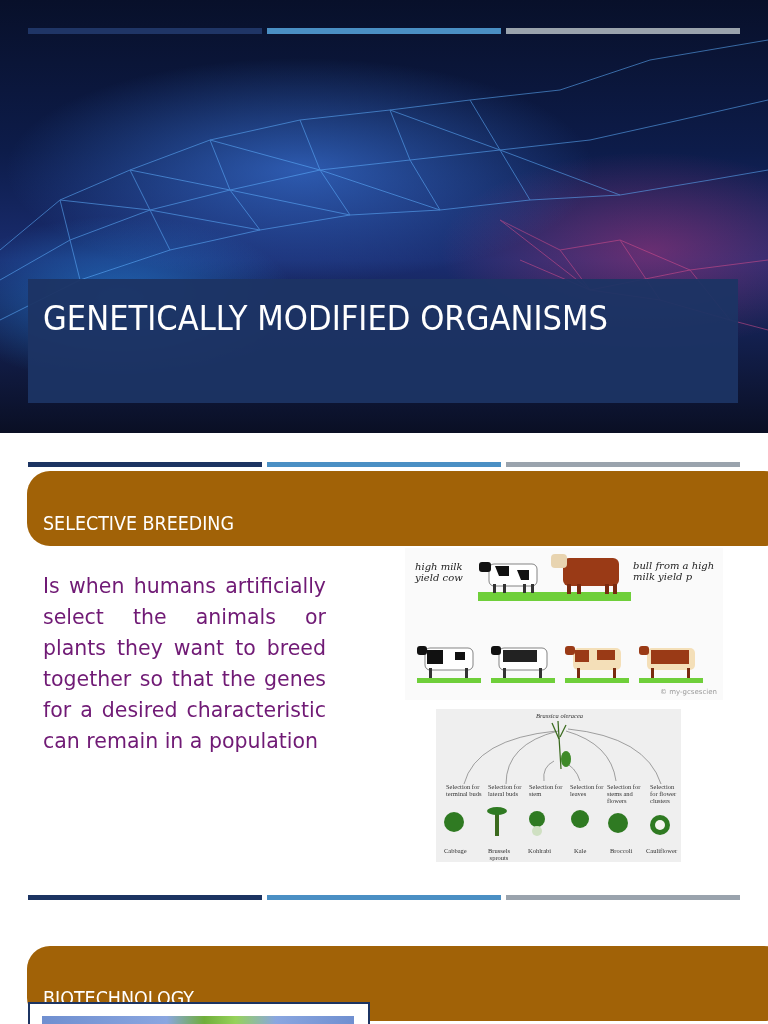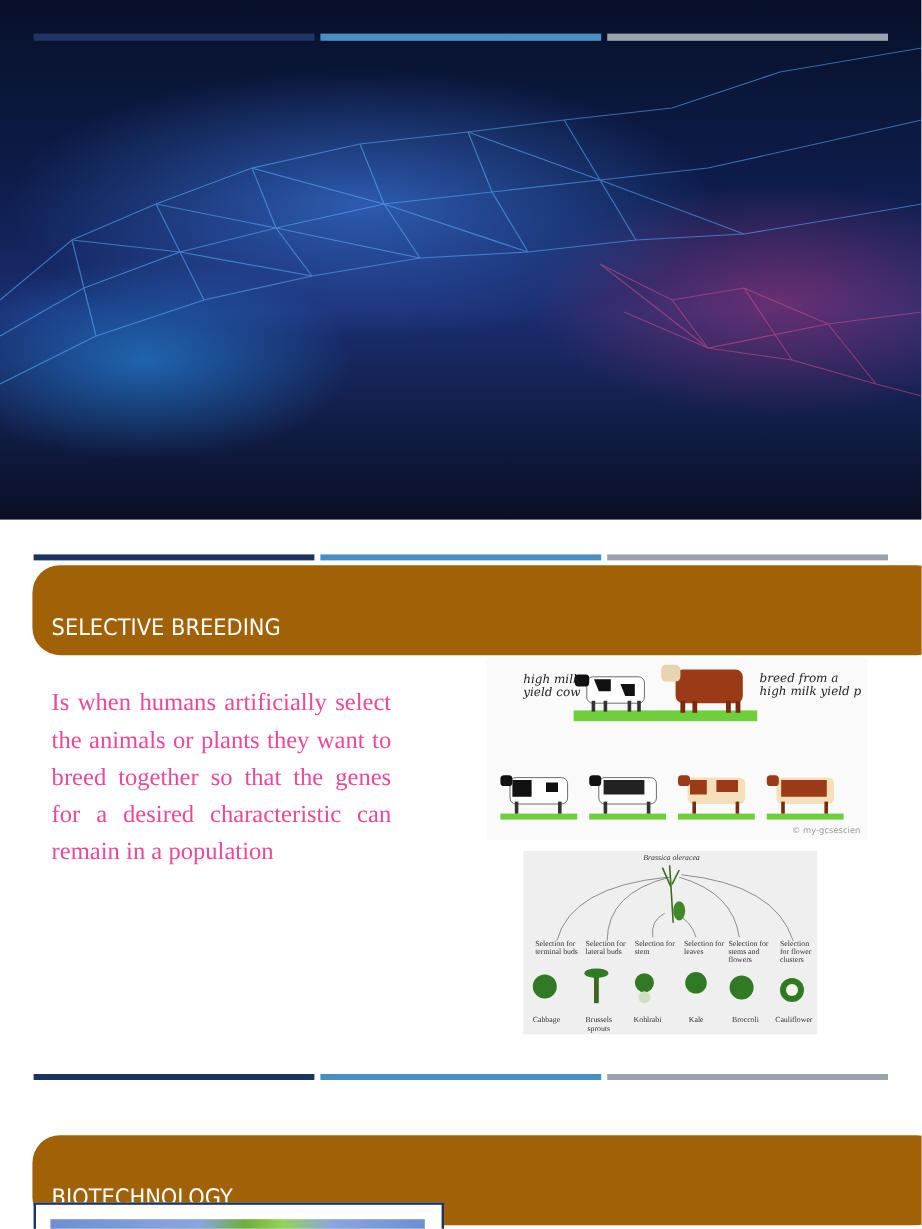--- a/index.html
+++ b/index.html
@@ -29,23 +29,22 @@
   }
   .section-header {
     position: absolute; left: 27px; width: 760px; height: 75px; background: #a16207; border-radius: 23px;
   }
   .section-header span {
     position: absolute; left: 16px; bottom: 12px; color: #fff; font-size: 19px;
     transform: scaleX(0.92); transform-origin: left; white-space: nowrap;
   }
   .body-text {
     position: absolute; left: 43px; top: 571px; width: 283px;
-    font-size: 20.5px; line-height: 31px; color: #ec4899; text-align: justify;
+    font-size: 20.5px; line-height: 31px; color: #701a75; text-align: justify;
     text-align-last: left;
-    font-family: Liberation Serif, serif;
   }
   .cow-fig {
     position: absolute; left: 405px; top: 548px; width: 318px; height: 152px;
     background: #fafafa;
   }
   .brassica-fig {
     position: absolute; left: 436px; top: 709px; width: 245px; height: 153px;
     background: #efefef;
   }
   .hand { font-family: "DejaVu Serif", serif; font-style: italic; font-size: 10px; color: #222; position: absolute; line-height: 11px; }
@@ -86,20 +85,23 @@
         <polyline points="620,240 660,300"></polyline>
         <polyline points="690,270 730,320"></polyline>
       <polyline points="500,220 590,290 690,270"></polyline>
     </g>
   </svg>
   <div class="bars" style="left:28px; top:28px; width:712px; height:6px;">
     <div class="bar" style="background:#1f3566;"></div>
     <div class="bar" style="background:#4a8fc4;"></div>
     <div class="bar" style="background:#9aa3ad;"></div>
   </div>
+  <div class="title-box">
+    <div class="title-text">GENETICALLY MODIFIED ORGANISMS</div>
+  </div>
 </div>
 
 <div class="bars" style="left:28px; top:462px; width:712px; height:5px;">
   <div class="bar" style="background:#1c3462;"></div>
   <div class="bar" style="background:#4a8fc4;"></div>
   <div class="bar" style="background:#9aa3ad;"></div>
 </div>
 <div class="section-header" style="top:471px;">
   <span>SELECTIVE BREEDING</span>
 </div>
@@ -150,22 +152,22 @@
         <rect x="208" y="120" width="3" height="10" fill="#7a2a10"></rect>
 
       <rect x="234" y="130" width="64" height="5" fill="#6fcf3a"></rect>
       <rect x="242" y="100" width="48" height="22" rx="5" fill="#f4dfb8"></rect>
       <path d="M246 102 h38 v14 h-38 z" fill="#9a3a16"></path>
       <rect x="234" y="98" width="10" height="9" rx="3" fill="#9a3a16"></rect>
       <rect x="246" y="120" width="3" height="10" fill="#7a2a10"></rect>
         <rect x="282" y="120" width="3" height="10" fill="#7a2a10"></rect>
     </g>
   </svg>
-  <div class="hand" style="left:10px; top:13px; width:68px;margin-left:21px;">high milk yield cow</div>
-  <div class="hand" style="left:228px; top:12px; width:86px;">breed from a high milk yield p</div>
+  <div class="hand" style="left:10px; top:13px; width:68px;">high milk yield cow</div>
+  <div class="hand" style="left:228px; top:12px; width:86px;">bull from a high milk yield p</div>
   <div style="position:absolute; right:6px; bottom:4px; font-size:7px; color:#999;">© my-gcsescien</div>
 </div>
 
 <div class="brassica-fig">
   <div class="caption" style="left:100px; top:3px; font-style:italic;">Brassica oleracea</div>
   <svg width="245" height="153" style="position:absolute;left:0;top:0;">
     <g stroke="#666" stroke-width="0.6" fill="none">
       <path d="M120 22 Q40 30 28 75"></path>
         <path d="M122 22 Q70 35 70 75"></path>
       <path d="M118 52 Q106 58 108 72"></path>

